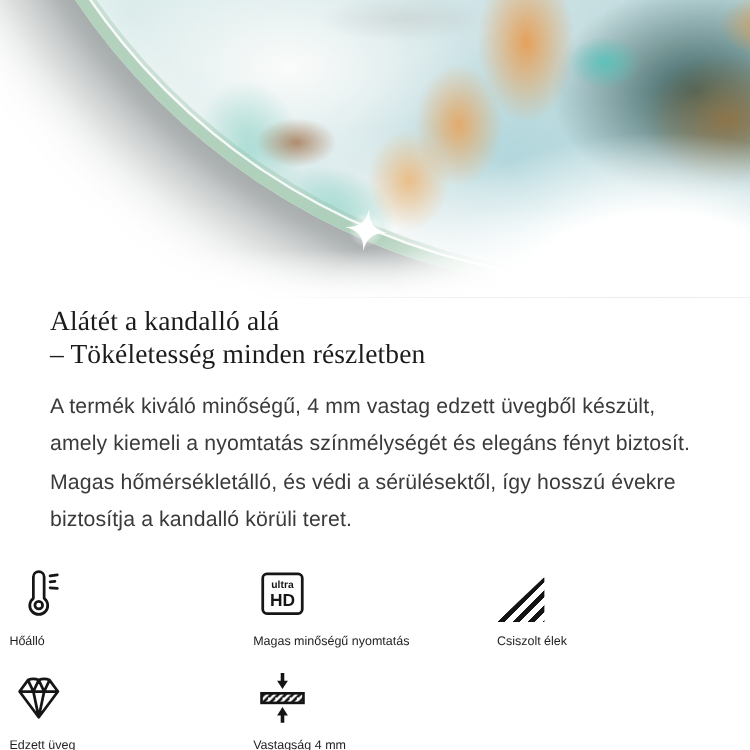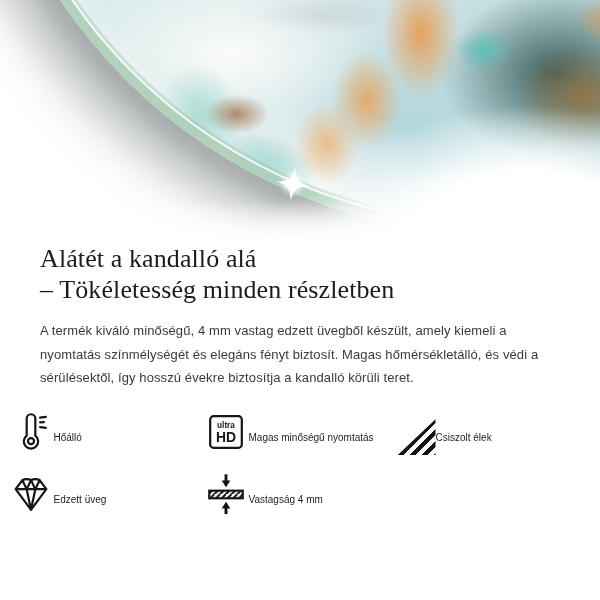--- a/index.html
+++ b/index.html
@@ -47,42 +47,42 @@
       radial-gradient(260px 150px at 70% 114%, rgba(255,255,255,.9) 32%, rgba(255,255,255,0) 70%),
       linear-gradient(to bottom, rgba(255,255,255,0) 84%, rgba(255,255,255,.92) 99%);
   }
   .sparkles { position: absolute; left: 0; top: 0; pointer-events: none; }
 
   
   .content { padding: 6px 40px 0; }
   .title {
     font-family: "Liberation Serif", serif;
     font-weight: 400;
-    font-size: 26px;
+    font-size: 22px;
     line-height: 1.18;
     color: #1b1b1b;
     letter-spacing: 0.1px;
   }
   .description {
     margin-top: 14px;
     width: 515px;
-    font-size: 13px;
+    font-size: 17px;
     line-height: 1.79;
     color: #3a3a3a;
     letter-spacing: 0.1px;
   }
 
   
   .features {
     margin: 20px -32.5px 0;
     display: grid;
     grid-template-columns: repeat(3, 1fr);
     row-gap: 16px;
   }
-  .feature { display: flex; flex-direction: row; align-items: center; }
+  .feature { display: flex; flex-direction: column; align-items: flex-start; }
   .feature .iconbox { height: 46px; display: flex; align-items: flex-end; justify-content: center; }
   .feature .label { margin-top: 10px; font-size: 10px; color: #1e1e1e; }
   .icon-stroke { fill: none; stroke: #161616; stroke-width: 2.3; stroke-linecap: round; stroke-linejoin: round; }
   .icon-text { fill: #161616; font-family: "Liberation Sans", sans-serif; font-weight: bold; }
   .stripes {
     width: 38px; height: 36px;
     clip-path: polygon(0% 100%, 100% 0%, 100% 100%);
     background: repeating-linear-gradient(135deg, #141414 0 4.2px, rgba(0,0,0,0) 4.2px 8.4px);
   }
 </style>

